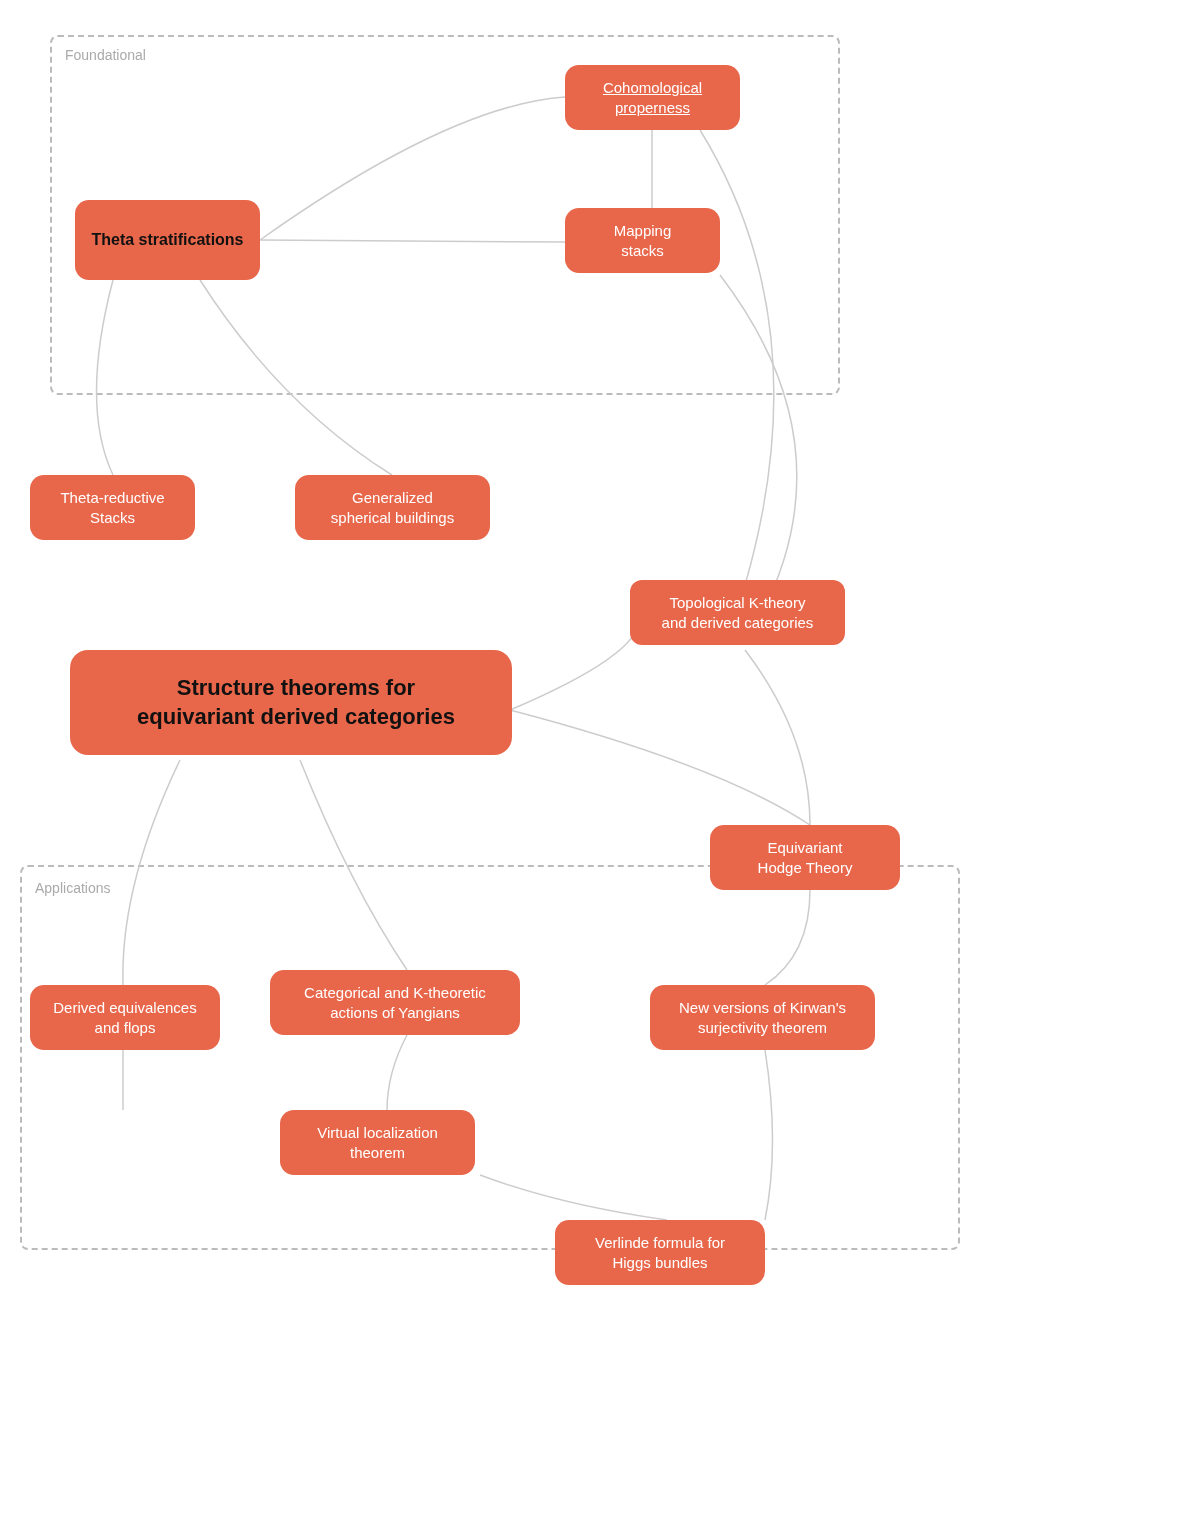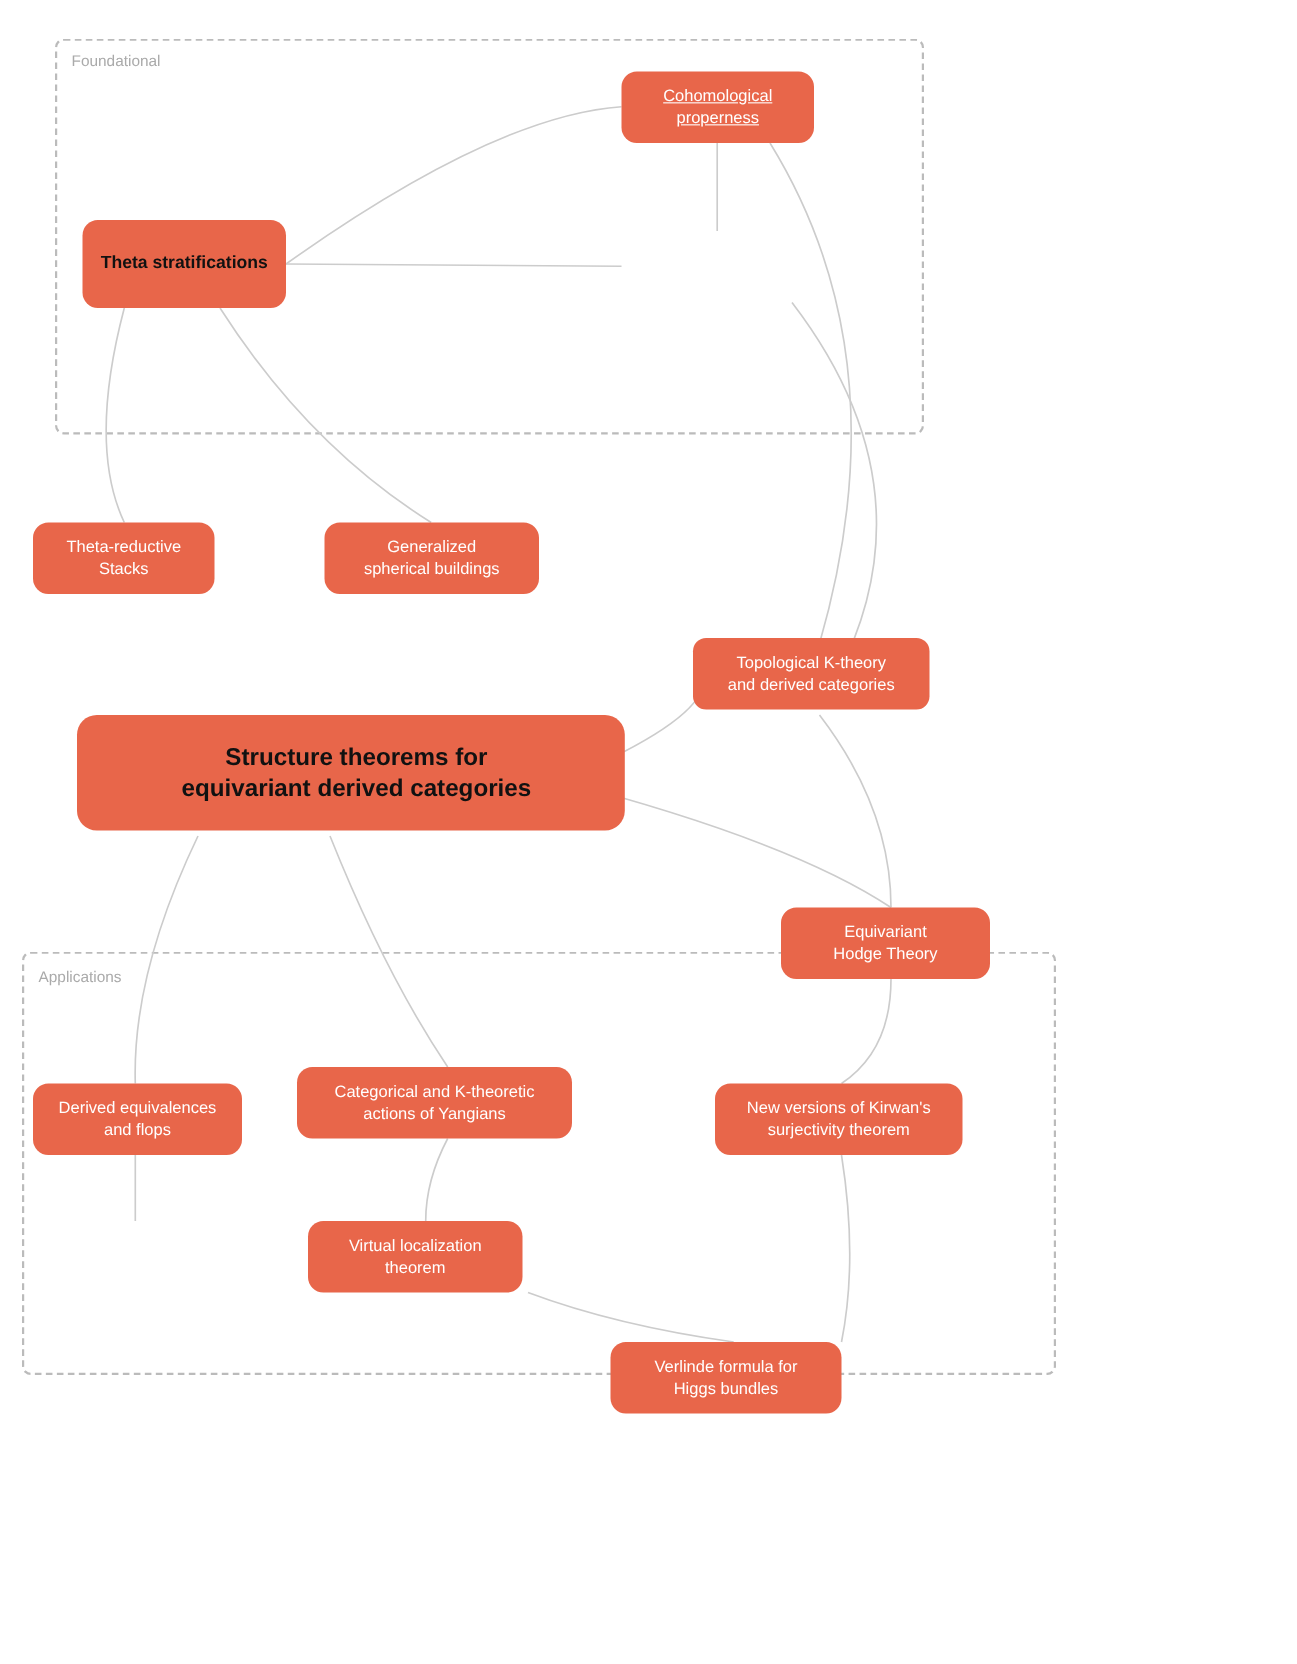--- a/index.html
+++ b/index.html
@@ -114,30 +114,33 @@
 
   <div class="node medium" style="left:75px; top:175px; width:185px; height:80px;">
     <span>Theta
 stratifications</span>
   </div>
 
   <div class="node" style="left:565px; top:40px; width:175px; height:65px;text-decoration:underline;">
     <span>Cohomological<br>properness</span>
   </div>
 
+  <div class="node" style="left:565px; top:183px; width:155px; height:65px;">
+    <span>Mapping<br>stacks</span>
+  </div>
 
   <div class="node" style="left:30px; top:450px; width:165px; height:65px;">
     <span>Theta-reductive<br>Stacks</span>
   </div>
 
   <div class="node" style="left:295px; top:450px; width:195px; height:65px;">
     <span>Generalized<br>spherical buildings</span>
   </div>
 
-  <div class="node large" style="left:70px; top:625px; width:498px; height:105px;padding-left:24px;">
+  <div class="node large" style="left:70px; top:625px; width:442px; height:105px;padding-left:24px;">
     <span>Structure theorems for<br>equivariant derived categories</span>
   </div>
 
   <div class="node" style="left:630px; top:555px; width:215px; height:65px;border-radius:12px;">
     <span>Topological K-theory<br>and derived categories</span>
   </div>
 
   <div class="node" style="left:710px; top:800px; width:190px; height:65px;">
     <span>Equivariant<br>Hodge Theory</span>
   </div>

